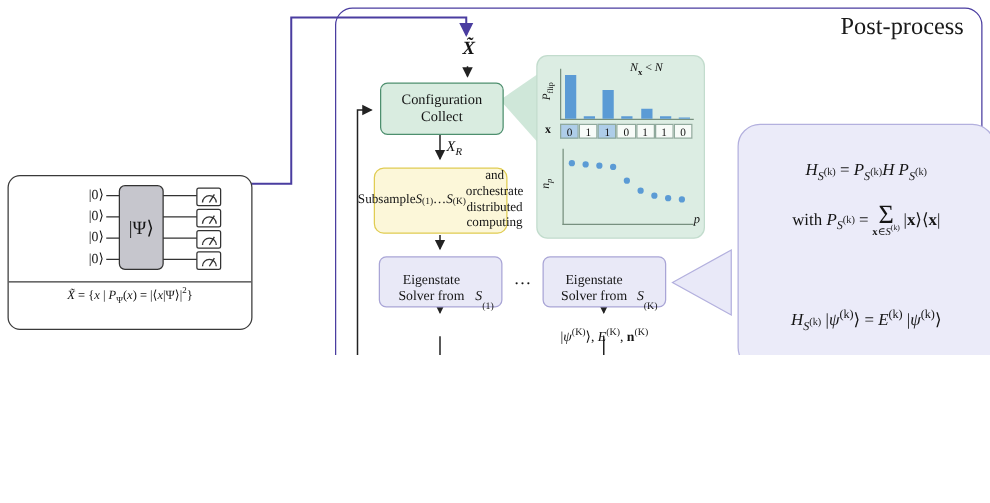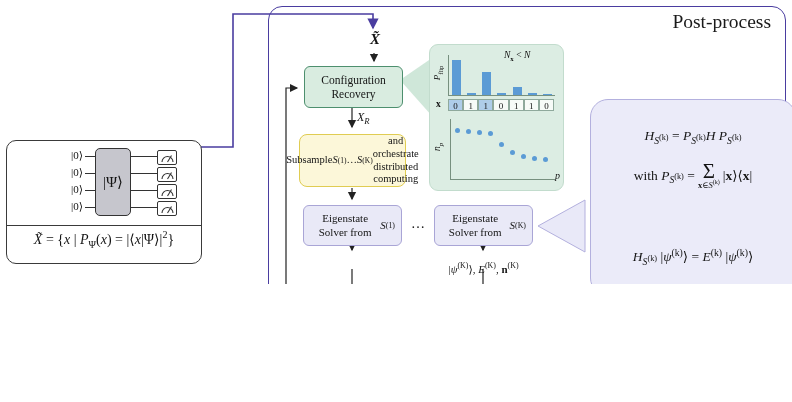--- a/index.html
+++ b/index.html
@@ -20,28 +20,28 @@
   #circuit-box{position:absolute;left:6px;top:140px;width:194px;height:122px;
     background:#fff;border:1.4px solid #3a3a3a;border-radius:10px;}
   .wire{position:absolute;left:78px;width:76px;height:1.3px;background:#333;}
   .qlab{position:absolute;left:52px;width:24px;text-align:right;font-size:11px;}
   #gate{position:absolute;left:88px;top:7px;width:34px;height:66px;background:#c6c6cd;
     border:1.2px solid #333;border-radius:5px;display:flex;align-items:center;justify-content:center;
     font-size:15px;}
   .meter{position:absolute;left:150px;width:18px;height:13px;background:#fff;border:1px solid #333;
     border-radius:2px;display:flex;align-items:flex-end;justify-content:center;}
   #divider{position:absolute;left:0;top:84px;width:100%;height:1px;background:#3a3a3a;}
-  #circ-formula{position:absolute;left:0;top:90px;width:100%;text-align:center;font-size:14px;}
+  #circ-formula{position:absolute;left:0;top:90px;width:100%;text-align:center;font-size:10px;}
 
   
   .gbox{position:absolute;background:#d9ece0;border:1.2px solid #4d8f6e;border-radius:6px;
     display:flex;align-items:center;justify-content:center;text-align:center;}
   .ybox{position:absolute;background:#fcf7d9;border:1.2px solid #e0cc52;border-radius:8px;}
   .lbox{position:absolute;background:#e9e9f7;border:1.2px solid #a9a5d6;border-radius:6px;
-    display:flex;align-items:center;justify-content:center;text-align:center;}
+    display:flex;align-items:flex-end;justify-content:center;text-align:center;}
 
   #xin{position:absolute;left:360px;top:31px;width:30px;text-align:center;font-size:15px;font-weight:bold;}
   #config{left:304px;top:66px;width:97px;height:40px;font-size:11.5px;line-height:1.25;}
   #xr-label{position:absolute;left:357px;top:110px;font-size:12px;}
   #subsample{left:299px;top:134px;width:107px;height:53px;font-size:10.5px;line-height:1.22;
     display:flex;align-items:center;justify-content:center;text-align:center;padding:2px 5px;box-sizing:border-box;}
   #solver1{left:303px;top:205px;width:99px;height:41px;font-size:11px;line-height:1.25;padding:0 6px;box-sizing:border-box;}
   #solver2{left:434px;top:205px;width:99px;height:41px;font-size:11px;line-height:1.25;padding:0 6px;box-sizing:border-box;}
   #ellipsis{position:absolute;left:403px;top:216px;width:30px;text-align:center;font-size:14px;}
   .outtxt{position:absolute;width:113px;text-align:center;font-size:11px;}
@@ -150,21 +150,21 @@
       <svg viewBox="0 0 16 12" width="16" height="12">
           <path d="M3 10 A5.5 5.5 0 0 1 14 10" fill="none" stroke="#333" stroke-width="1.1"></path>
           <line x1="8.5" y1="10" x2="12.5" y2="3.5" stroke="#333" stroke-width="1.1"></line>
         </svg>
     </div>
     <div id="divider"></div>
     <div id="circ-formula"><i>X̃</i> = {<i>x</i> | <i>P</i><sub>Ψ</sub>(<i>x</i>) = |⟨<i>x</i>|Ψ⟩|<sup>2</sup>}</div>
   </div>
 
   <div id="xin"><i>X̃</i></div>
-  <div id="config" class="gbox">Configuration Recovery</div>
+  <div id="config" class="gbox">Configuration Collect</div>
   <div id="xr-label"><i>X</i><sub><i>R</i></sub></div>
   <div id="subsample" class="ybox">Subsample <i>S</i><sup>(1)</sup>…<i>S</i><sup>(K)</sup> and orchestrate distributed computing</div>
   <div id="solver1" class="lbox">Eigenstate Solver from <i>S</i><sup>(1)</sup></div>
   <div id="solver2" class="lbox">Eigenstate Solver from <i>S</i><sup>(K)</sup></div>
   <div id="ellipsis">…</div>
   <div id="out2" class="outtxt">|<i>ψ</i><sup>(K)</sup>⟩, <i>E</i><sup>(K)</sup>, <b>n</b><sup>(K)</sup></div>
 
   <div id="inset">
     <div id="pflip-ylabel" class="rot"><i>P</i><sub>flip</sub></div>
     <div id="nx-ann"><i>N</i><sub><b>x</b></sub> &lt; <i>N</i></div>

